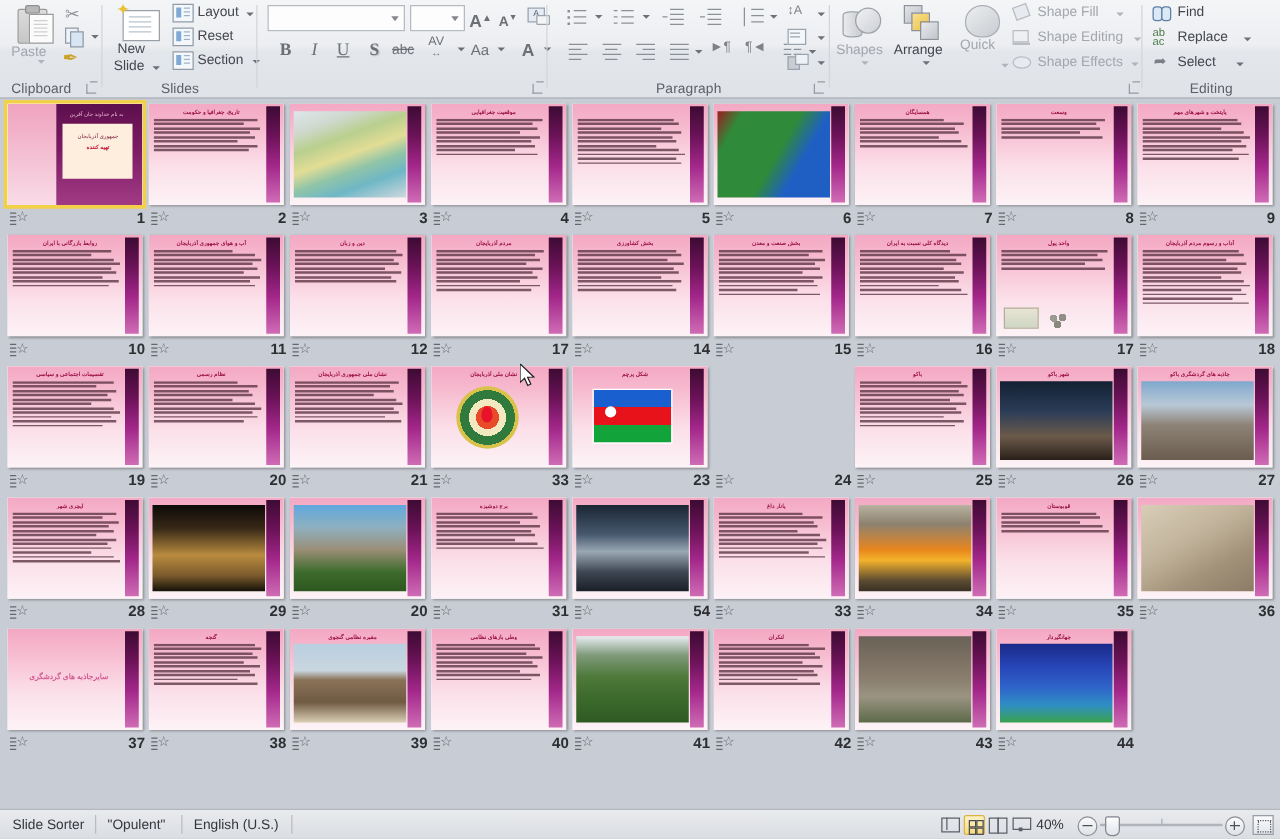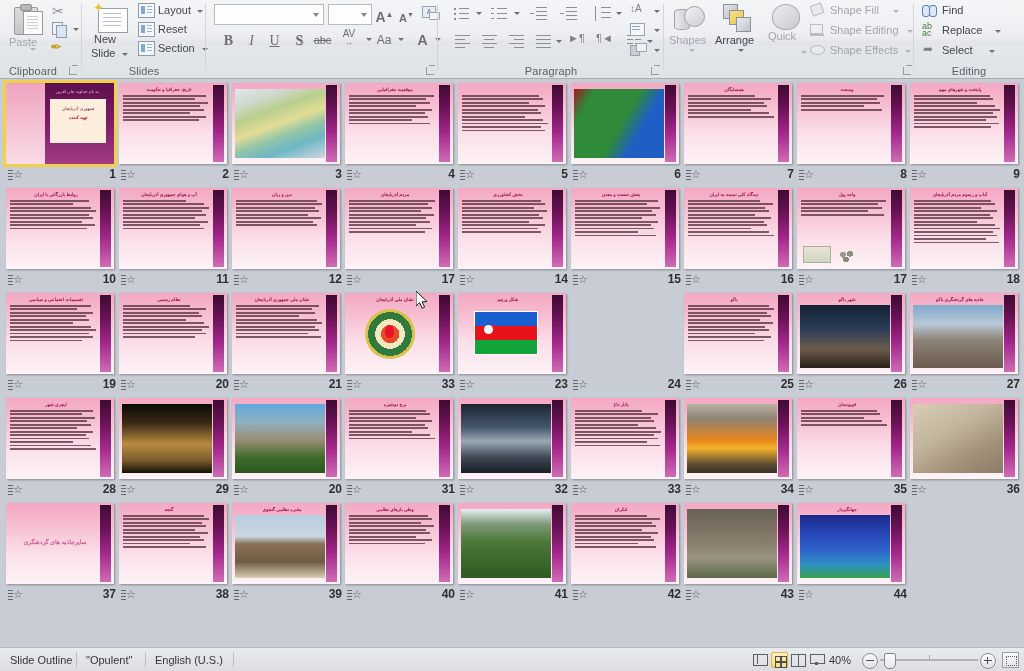--- a/index.html
+++ b/index.html
@@ -1350,21 +1350,21 @@
       </div>
       <div class="trans">
         <div class="bars">
           <i style="top:0;"></i>
           <i style="top:3px;"></i>
           <i style="top:6px;"></i>
           <i style="top:9px;"></i>
         </div>
         <div class="st">☆</div>
       </div>
-      <div class="num">32</div>
+      <div class="num">54</div>
     </div>
     <div class="cell" style="left: 571px; top: 319px;">
       <div class="thumb">
         <div class="inner">
           <div class="op-bg"></div>
           <div class="op-title">یانار داغ</div>
           <div class="op-body">
             <div class="tl" style="width: 74%; margin-right: auto; margin-left: 0px;"></div>
             <div class="tl" style="width: 92%; margin-right: auto; margin-left: 0px;"></div>
             <div class="tl" style="width: 84%; margin-right: auto; margin-left: 0px;"></div>
@@ -1644,21 +1644,21 @@
       </div>
       <div class="num">44</div>
     </div>
   </div>
 
 <svg id="cursor" viewBox="0 0 14 20">
   <polygon points="0,0 0,15 3.6,11.6 6.2,17.4 8.6,16.2 6.1,10.8 11,10.6" fill="#fff" stroke="#1c1c1c" stroke-width="1"></polygon>
 </svg>
 
 <div id="status">
-  <div class="sb-item" style="left:2px;">Slide Outline</div>
+  <div class="sb-item" style="left:2px;">Slide Sorter</div>
   <div class="sb-div" style="left:76px;"></div>
   <div class="sb-item" style="left:78px;">"Opulent"</div>
   <div class="sb-div" style="left:145px;"></div>
   <div class="sb-item" style="left:147px;">English (U.S.)</div>
   <div class="sb-div" style="left:233px;"></div>
 
   <div class="viewbtn vb-normal" style="left:752px;">
     <i style="left:1px;top:2px;width:13px;height:10px;"></i>
     <i style="left:1px;top:2px;width:4px;height:10px;border:none;border-right:1px solid #5d6068;"></i>
   </div>

